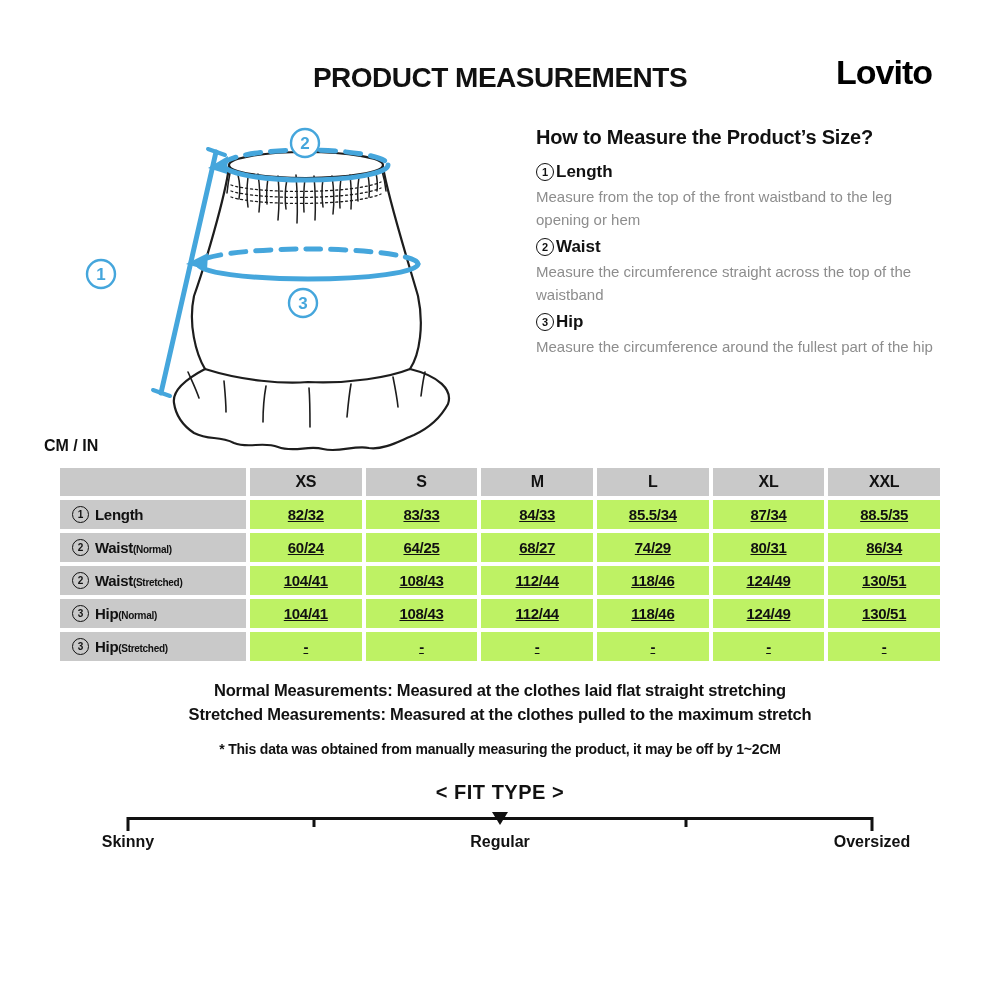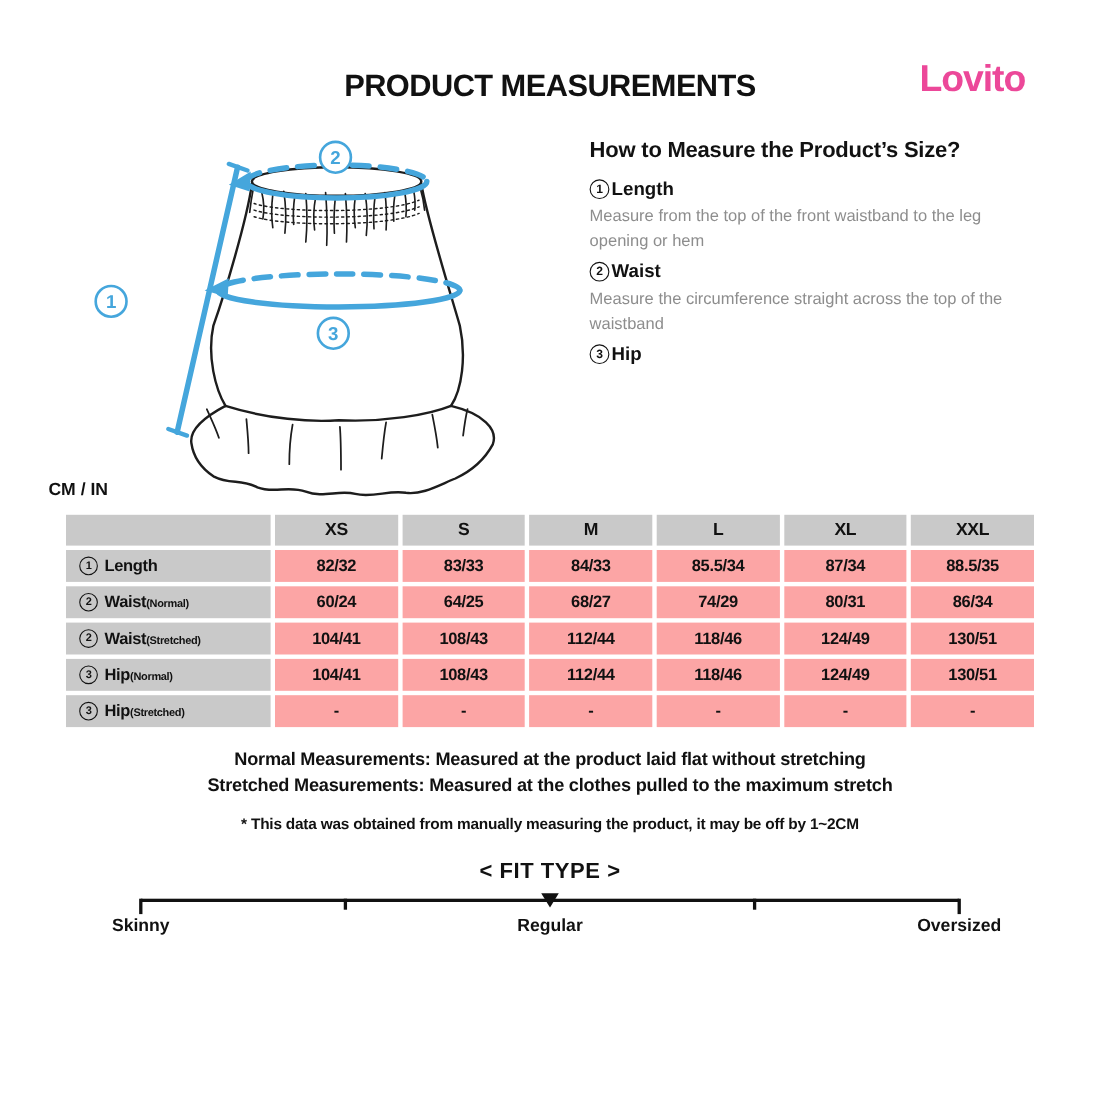--- a/index.html
+++ b/index.html
@@ -3,21 +3,21 @@
 <meta charset="utf-8">
 <style>
   html,body{margin:0;padding:0;background:#fff;}
   .page{position:relative;width:1000px;height:852px;background:#fff;overflow:hidden;
         font-family:"Liberation Sans",sans-serif;color:#111;}
 
   
   .main-title{position:absolute;top:62px;left:0;width:1000px;text-align:center;
     font-size:28px;font-weight:700;letter-spacing:-0.5px;}
   .brand-logo{position:absolute;top:53px;right:68px;font-size:34px;font-weight:700;
-    letter-spacing:-1px;color:#ec4899;}
+    letter-spacing:-1px;color:#000000;}
 
   
   .howto{position:absolute;left:536px;top:126px;width:410px;}
   .howto-title{font-size:20px;font-weight:700;margin-bottom:10px;letter-spacing:-0.2px;}
   .hm-label{display:flex;align-items:center;font-size:17px;font-weight:700;height:26px;}
   .hm-label .cnum-lg{margin-right:2px;}
   .hm-desc{font-size:15px;line-height:23px;color:#8d8d8d;margin-bottom:3px;}
 
   .cnum-lg{display:inline-flex;align-items:center;justify-content:center;flex:none;
     width:16px;height:16px;border:1.6px solid #111;border-radius:50%;
@@ -31,21 +31,21 @@
     font-size:16px;font-weight:700;}
 
   
   .size-table{position:absolute;left:60px;top:468px;width:880px;
     display:grid;grid-template-columns:186px repeat(6,1fr);
     grid-template-rows:28px repeat(5,29px);gap:4px;}
   .cell{display:flex;align-items:center;justify-content:center;
     font-size:15px;font-weight:700;letter-spacing:-0.3px;}
   .cell.hdr{background:#c9c9c9;font-size:16px;}
   .cell.lbl{background:#c9c9c9;justify-content:flex-start;padding-left:12px;}
-  .cell.val{background:#fca5a5;}
+  .cell.val{background:#bef264;text-decoration:underline;}
   .lbl-sub{font-size:10px;position:relative;top:2px;}
 
   
   .notes{position:absolute;top:678px;left:0;width:1000px;text-align:center;}
   .note-line{font-size:16.5px;font-weight:700;line-height:24px;letter-spacing:-0.2px;}
   .note-disclaimer{font-size:14px;font-weight:700;margin-top:15px;letter-spacing:-0.2px;}
 
   
   .scale-title{position:absolute;left:0;width:1000px;text-align:center;
     font-size:20px;font-weight:700;letter-spacing:0.5px;}
@@ -149,20 +149,21 @@
         <span>Waist</span>
       </div>
       <div class="hm-desc">Measure the circumference straight across the top of the waistband</div>
     </div>
 
     <div class="hm-item">
       <div class="hm-label">
         <span class="cnum-lg">3</span>
         <span>Hip</span>
       </div>
+      <div class="hm-desc">Measure the circumference around the fullest part of the hip</div>
     </div>
   </div>
 
   <div class="units">CM / IN</div>
 
   <div class="size-table">
     <div class="cell hdr"></div>
     <div class="cell hdr">XS</div>
     <div class="cell hdr">S</div>
     <div class="cell hdr">M</div>
@@ -225,21 +226,21 @@
     </div>
     <div class="cell val">-</div>
     <div class="cell val">-</div>
     <div class="cell val">-</div>
     <div class="cell val">-</div>
     <div class="cell val">-</div>
     <div class="cell val">-</div>
   </div>
 
   <div class="notes">
-    <div class="note-line">Normal Measurements: Measured at the product laid flat without stretching</div>
+    <div class="note-line">Normal Measurements: Measured at the clothes laid flat straight stretching</div>
     <div class="note-line">Stretched Measurements: Measured at the clothes pulled to the maximum stretch</div>
     <div class="note-disclaimer">* This data was obtained from manually measuring the product, it may be off by 1~2CM</div>
   </div>
 
   <div class="scale-title" style="top:781px">&lt; FIT TYPE &gt;</div>
   <div class="scale-track" style="top:817px">
     <div class="scale-line"></div>
     <div class="tick end" style="left:0%"></div>
     <div class="tick mid" style="left:25%"></div>
     <div class="tick mid" style="left:75%"></div>

